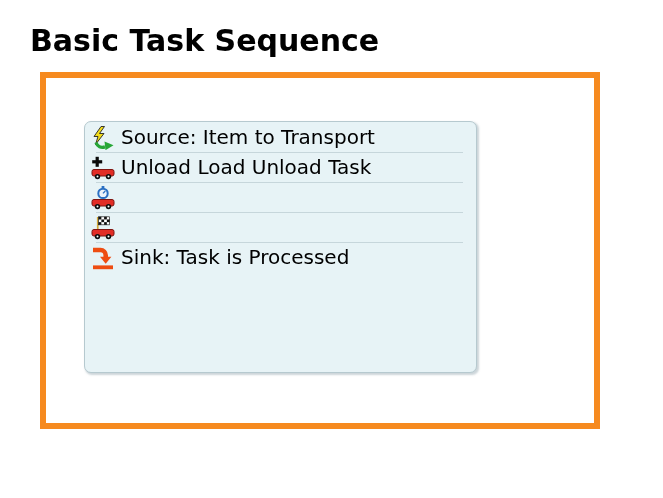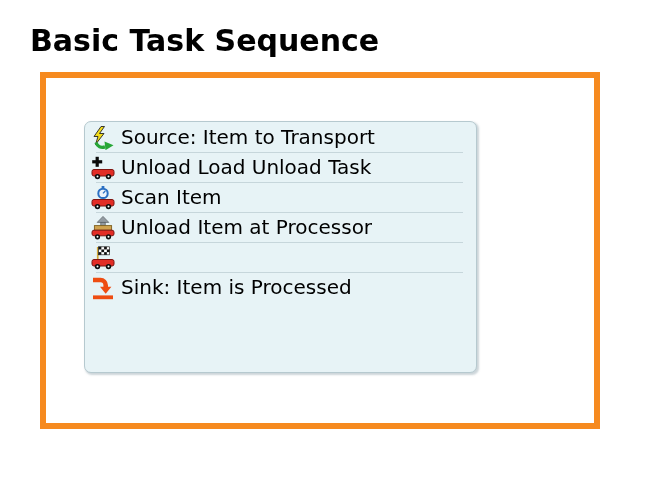--- a/index.html
+++ b/index.html
@@ -126,38 +126,22 @@
       <rect x="10.6" y="0" width="2.8" height="2.4" rx="0.6" fill="#2b6fc2"></rect>
       <circle cx="12" cy="7.4" r="4.7" fill="#eef4fb" stroke="#2b6fc2" stroke-width="2"></circle>
       <line x1="12" y1="7.4" x2="14.3" y2="5" stroke="#2b6fc2" stroke-width="1.3"></line>
       <rect x="1" y="13.5" width="22" height="6.5" rx="2" fill="#e22d26" stroke="#7e1410" stroke-width="1"></rect>
       <circle cx="6.5" cy="20.6" r="2.7" fill="#101010"></circle>
           <circle cx="6.5" cy="20.6" r="1" fill="#ffffff"></circle>
       <circle cx="17.5" cy="20.6" r="2.7" fill="#101010"></circle>
           <circle cx="17.5" cy="20.6" r="1" fill="#ffffff"></circle>
     </svg>
   </span>
-    <span class="label">Scan Item</span>
   </div>
 
-  <div class="row">
-    <span class="icon">
-    <svg viewBox="0 0 24 24">
-      <polygon points="12,0.4 6.2,6.4 17.8,6.4" fill="#939ba2" stroke="#565c61" stroke-width="0.7"></polygon>
-      <rect x="9.8" y="6.4" width="4.4" height="3.6" fill="#939ba2" stroke="#565c61" stroke-width="0.7"></rect>
-      <rect x="3.4" y="9.6" width="17.2" height="4.6" fill="#cfa34f" stroke="#7d6020" stroke-width="0.9"></rect>
-      <rect x="1" y="14.2" width="22" height="5.6" rx="2" fill="#e22d26" stroke="#7e1410" stroke-width="1"></rect>
-      <circle cx="6.5" cy="20.8" r="2.6" fill="#101010"></circle>
-          <circle cx="6.5" cy="20.8" r="1" fill="#ffffff"></circle>
-      <circle cx="17.5" cy="20.8" r="2.6" fill="#101010"></circle>
-          <circle cx="17.5" cy="20.8" r="1" fill="#ffffff"></circle>
-    </svg>
-  </span>
-    <span class="label">Unload Item at Processor</span>
-  </div>
 
   <div class="row">
     <span class="icon">
     <svg viewBox="0 0 24 24">
       <rect x="5.9" y="1" width="1.7" height="12.6" fill="#d4a938"></rect>
       <rect x="7.6" y="0.8" width="11" height="8" fill="#ffffff" stroke="#222" stroke-width="0.7"></rect>
       <rect x="7.6" y="0.8" width="2.75" height="2.67" fill="#111"></rect>
       <rect x="13.1" y="0.8" width="2.75" height="2.67" fill="#111"></rect>
       <rect x="10.35" y="3.47" width="2.75" height="2.67" fill="#111"></rect>
       <rect x="15.85" y="3.47" width="2.75" height="2.67" fill="#111"></rect>
@@ -173,15 +157,15 @@
   </div>
 
   <div class="row">
     <span class="icon">
     <svg viewBox="0 0 24 24">
       <path d="M2,4 h7.5 a5.2,5.2 0 0 1 5.2,5.2 v2" stroke="#ee4d12" stroke-width="4.6" fill="none"></path>
       <polygon points="9,10.8 20.4,10.8 14.7,17.8" fill="#ee4d12"></polygon>
       <rect x="2" y="19.4" width="20" height="3.8" fill="#ee4d12"></rect>
     </svg>
   </span>
-    <span class="label">Sink: Item is Processed</span>
+    <span class="label">Sink: Task is Processed</span>
   </div>
 </div>
 
 </body></html>

